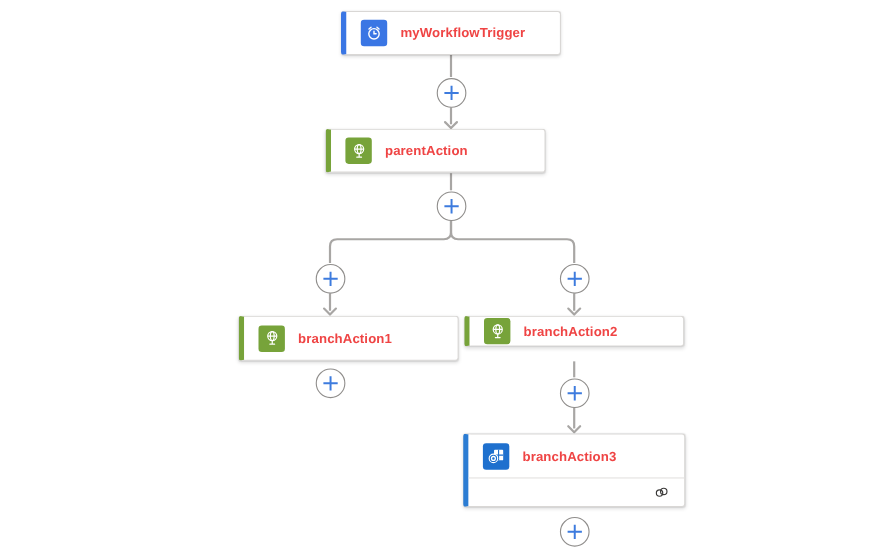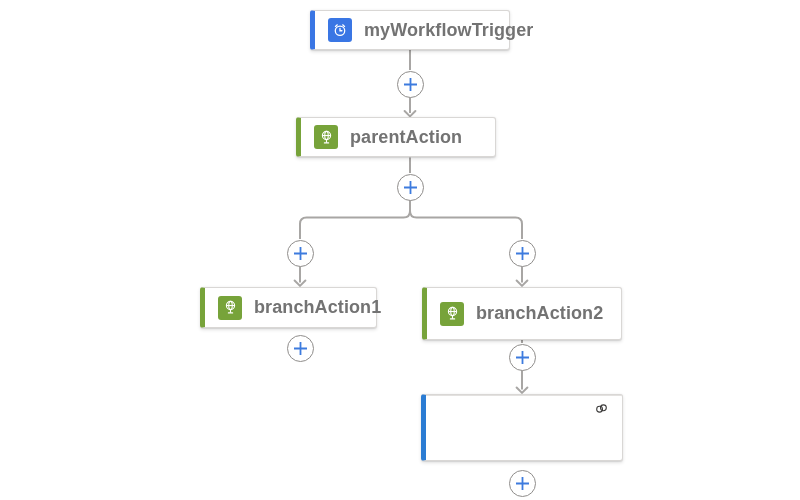--- a/index.html
+++ b/index.html
@@ -19,21 +19,21 @@
   .accent-outlook{border-left-color:#2b7cd3;}
   .node-main{display:flex;align-items:center;flex:1;min-height:0;}
   .node-icon{
     width:24px;height:24px;border-radius:3px;margin-left:13px;flex:0 0 auto;
     display:flex;align-items:center;justify-content:center;
   }
   .bg-blue{background:#3a76e4;}
   .bg-green{background:#77a33a;}
   .bg-outlook{background:#1e70ce;}
   .node-label{
-    margin-left:12px;font-size:18px;font-weight:bold;color:#737373;
+    margin-left:12px;font-size:12px;font-weight:bold;color:#ef4444;
     white-space:nowrap;letter-spacing:.1px;
   }
   .node-footer{
     height:25px;flex:0 0 auto;border-top:1px solid #e3e1df;
     display:flex;align-items:center;justify-content:flex-end;padding-right:10px;
   }
   .conn-btn{
     border:none;background:transparent;padding:2px;margin:0;cursor:pointer;
     display:flex;align-items:center;justify-content:center;
   }
@@ -92,55 +92,66 @@
             <path d="M6.9,9.5 H17.1"></path>
             <path d="M12,14.7 V18" stroke-linecap="round"></path>
             <path d="M9.3,18.8 H14.7" stroke-linecap="round"></path>
           </g>
         </svg>
       </span>
       <span class="node-label">parentAction</span>
     </div>
   </div>
 
-  <div class="node accent-green" style="left:200px;top:287px;width:177px;height:41px">
+  <div class="node accent-green" style="left:217px;top:287px;width:200px;height:41px">
     <div class="node-main">
       <span class="node-icon bg-green">
         <svg width="19" height="19" viewBox="0 0 24 24">
           <g stroke="#ffffff" stroke-width="1.4" fill="none">
             <circle cx="12" cy="9.5" r="5.2"></circle>
             <ellipse cx="12" cy="9.5" rx="2.2" ry="5.2"></ellipse>
             <path d="M6.9,9.5 H17.1"></path>
             <path d="M12,14.7 V18" stroke-linecap="round"></path>
             <path d="M9.3,18.8 H14.7" stroke-linecap="round"></path>
           </g>
         </svg>
       </span>
       <span class="node-label">branchAction1</span>
     </div>
   </div>
 
-  <div class="node accent-green" style="left:422px;top:287px;width:200px;height:53px">
+  <div class="node accent-green" style="left:422px;top:287px;width:200px;height:28px">
     <div class="node-main">
       <span class="node-icon bg-green">
         <svg width="19" height="19" viewBox="0 0 24 24">
           <g stroke="#ffffff" stroke-width="1.4" fill="none">
             <circle cx="12" cy="9.5" r="5.2"></circle>
             <ellipse cx="12" cy="9.5" rx="2.2" ry="5.2"></ellipse>
             <path d="M6.9,9.5 H17.1"></path>
             <path d="M12,14.7 V18" stroke-linecap="round"></path>
             <path d="M9.3,18.8 H14.7" stroke-linecap="round"></path>
           </g>
         </svg>
       </span>
       <span class="node-label">branchAction2</span>
     </div>
   </div>
 
   <div class="node accent-outlook" style="left:421px;top:394px;width:202px;height:67px">
+    <div class="node-main">
+      <span class="node-icon bg-outlook">
+        <svg width="19" height="19" viewBox="0 0 24 24">
+          <rect x="9" y="5" width="10.5" height="12" rx="1" fill="#ffffff"></rect>
+          <path d="M9,11 H19.5 M14.2,5 V17" stroke="#1e70ce" stroke-width="1.3" fill="none"></path>
+          <circle cx="8.3" cy="14.8" r="4.9" fill="#1e70ce" stroke="#ffffff" stroke-width="1.3"></circle>
+          <circle cx="8.3" cy="14.8" r="2.2" fill="none" stroke="#ffffff" stroke-width="1.5"></circle>
+        </svg>
+      </span>
+      <span class="node-label">branchAction3</span>
+    </div>
     <div class="node-footer">
       <button class="conn-btn">
         <span style="display:flex">
           <svg width="17" height="17" viewBox="0 0 24 24">
             <g stroke="#3b3a39" stroke-width="1.5" fill="none">
               <circle cx="9.3" cy="13" r="4.1"></circle>
               <circle cx="14.7" cy="11" r="4.1"></circle>
             </g>
           </svg>
         </span>

